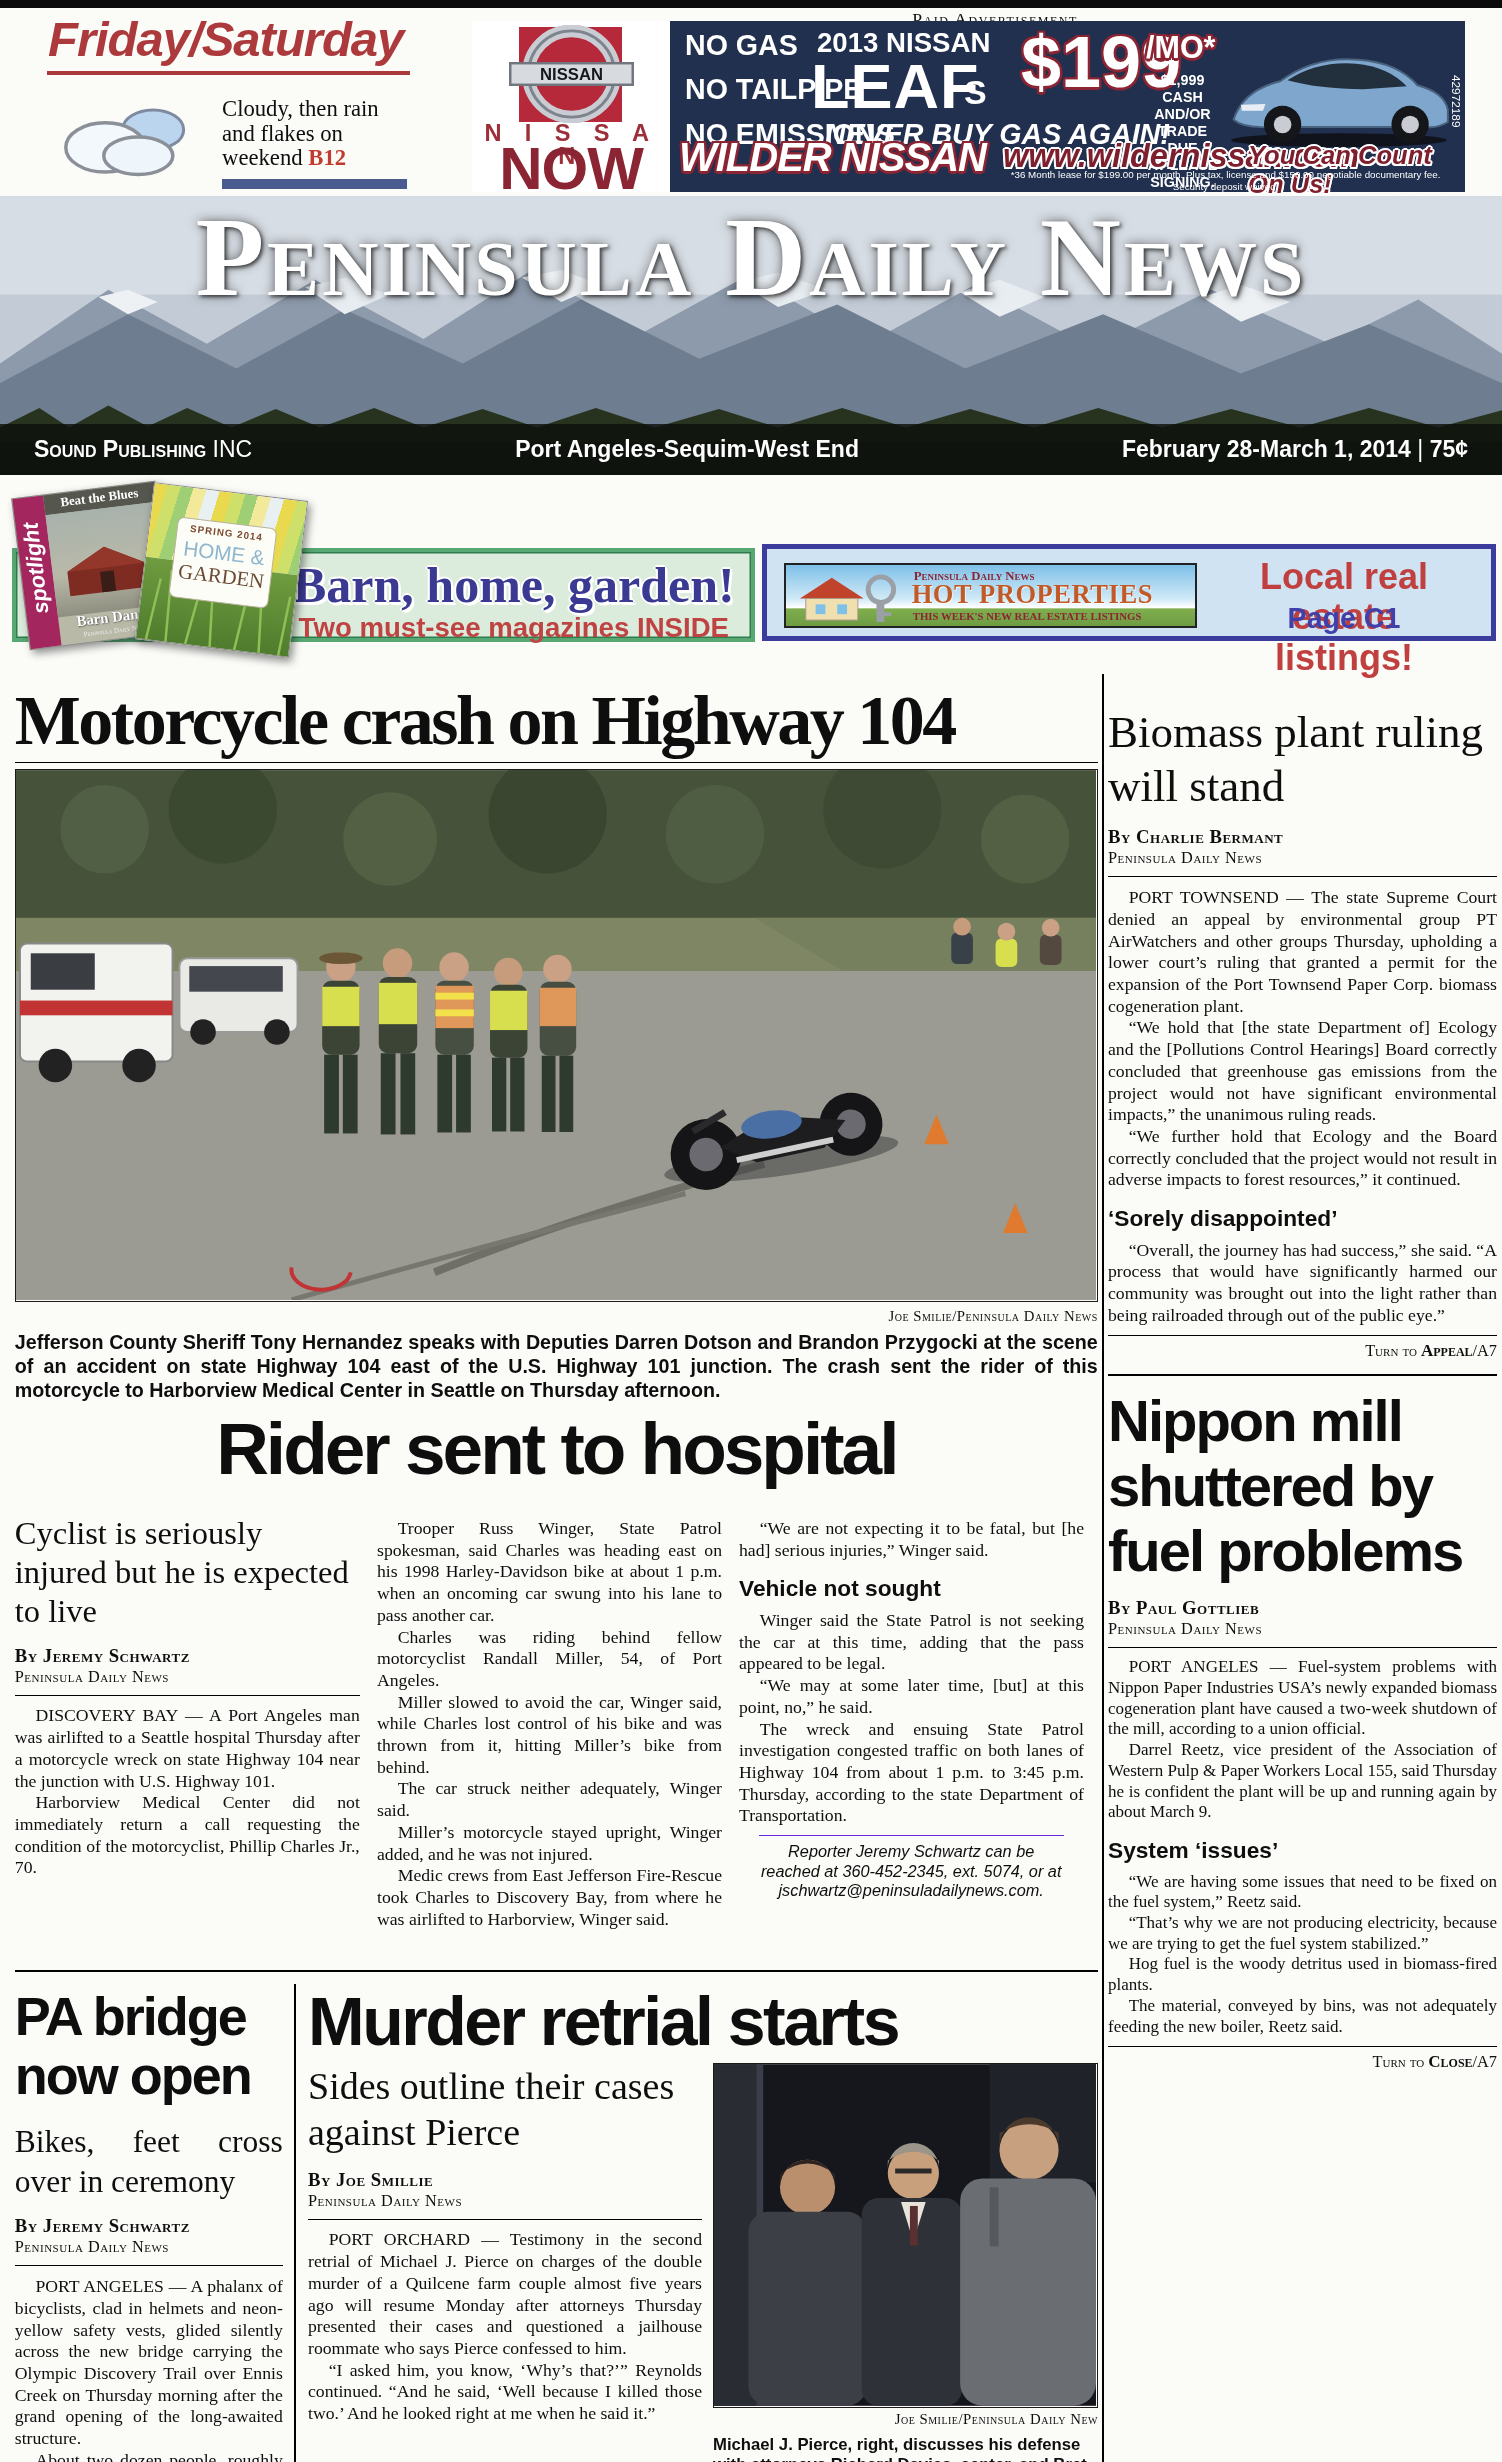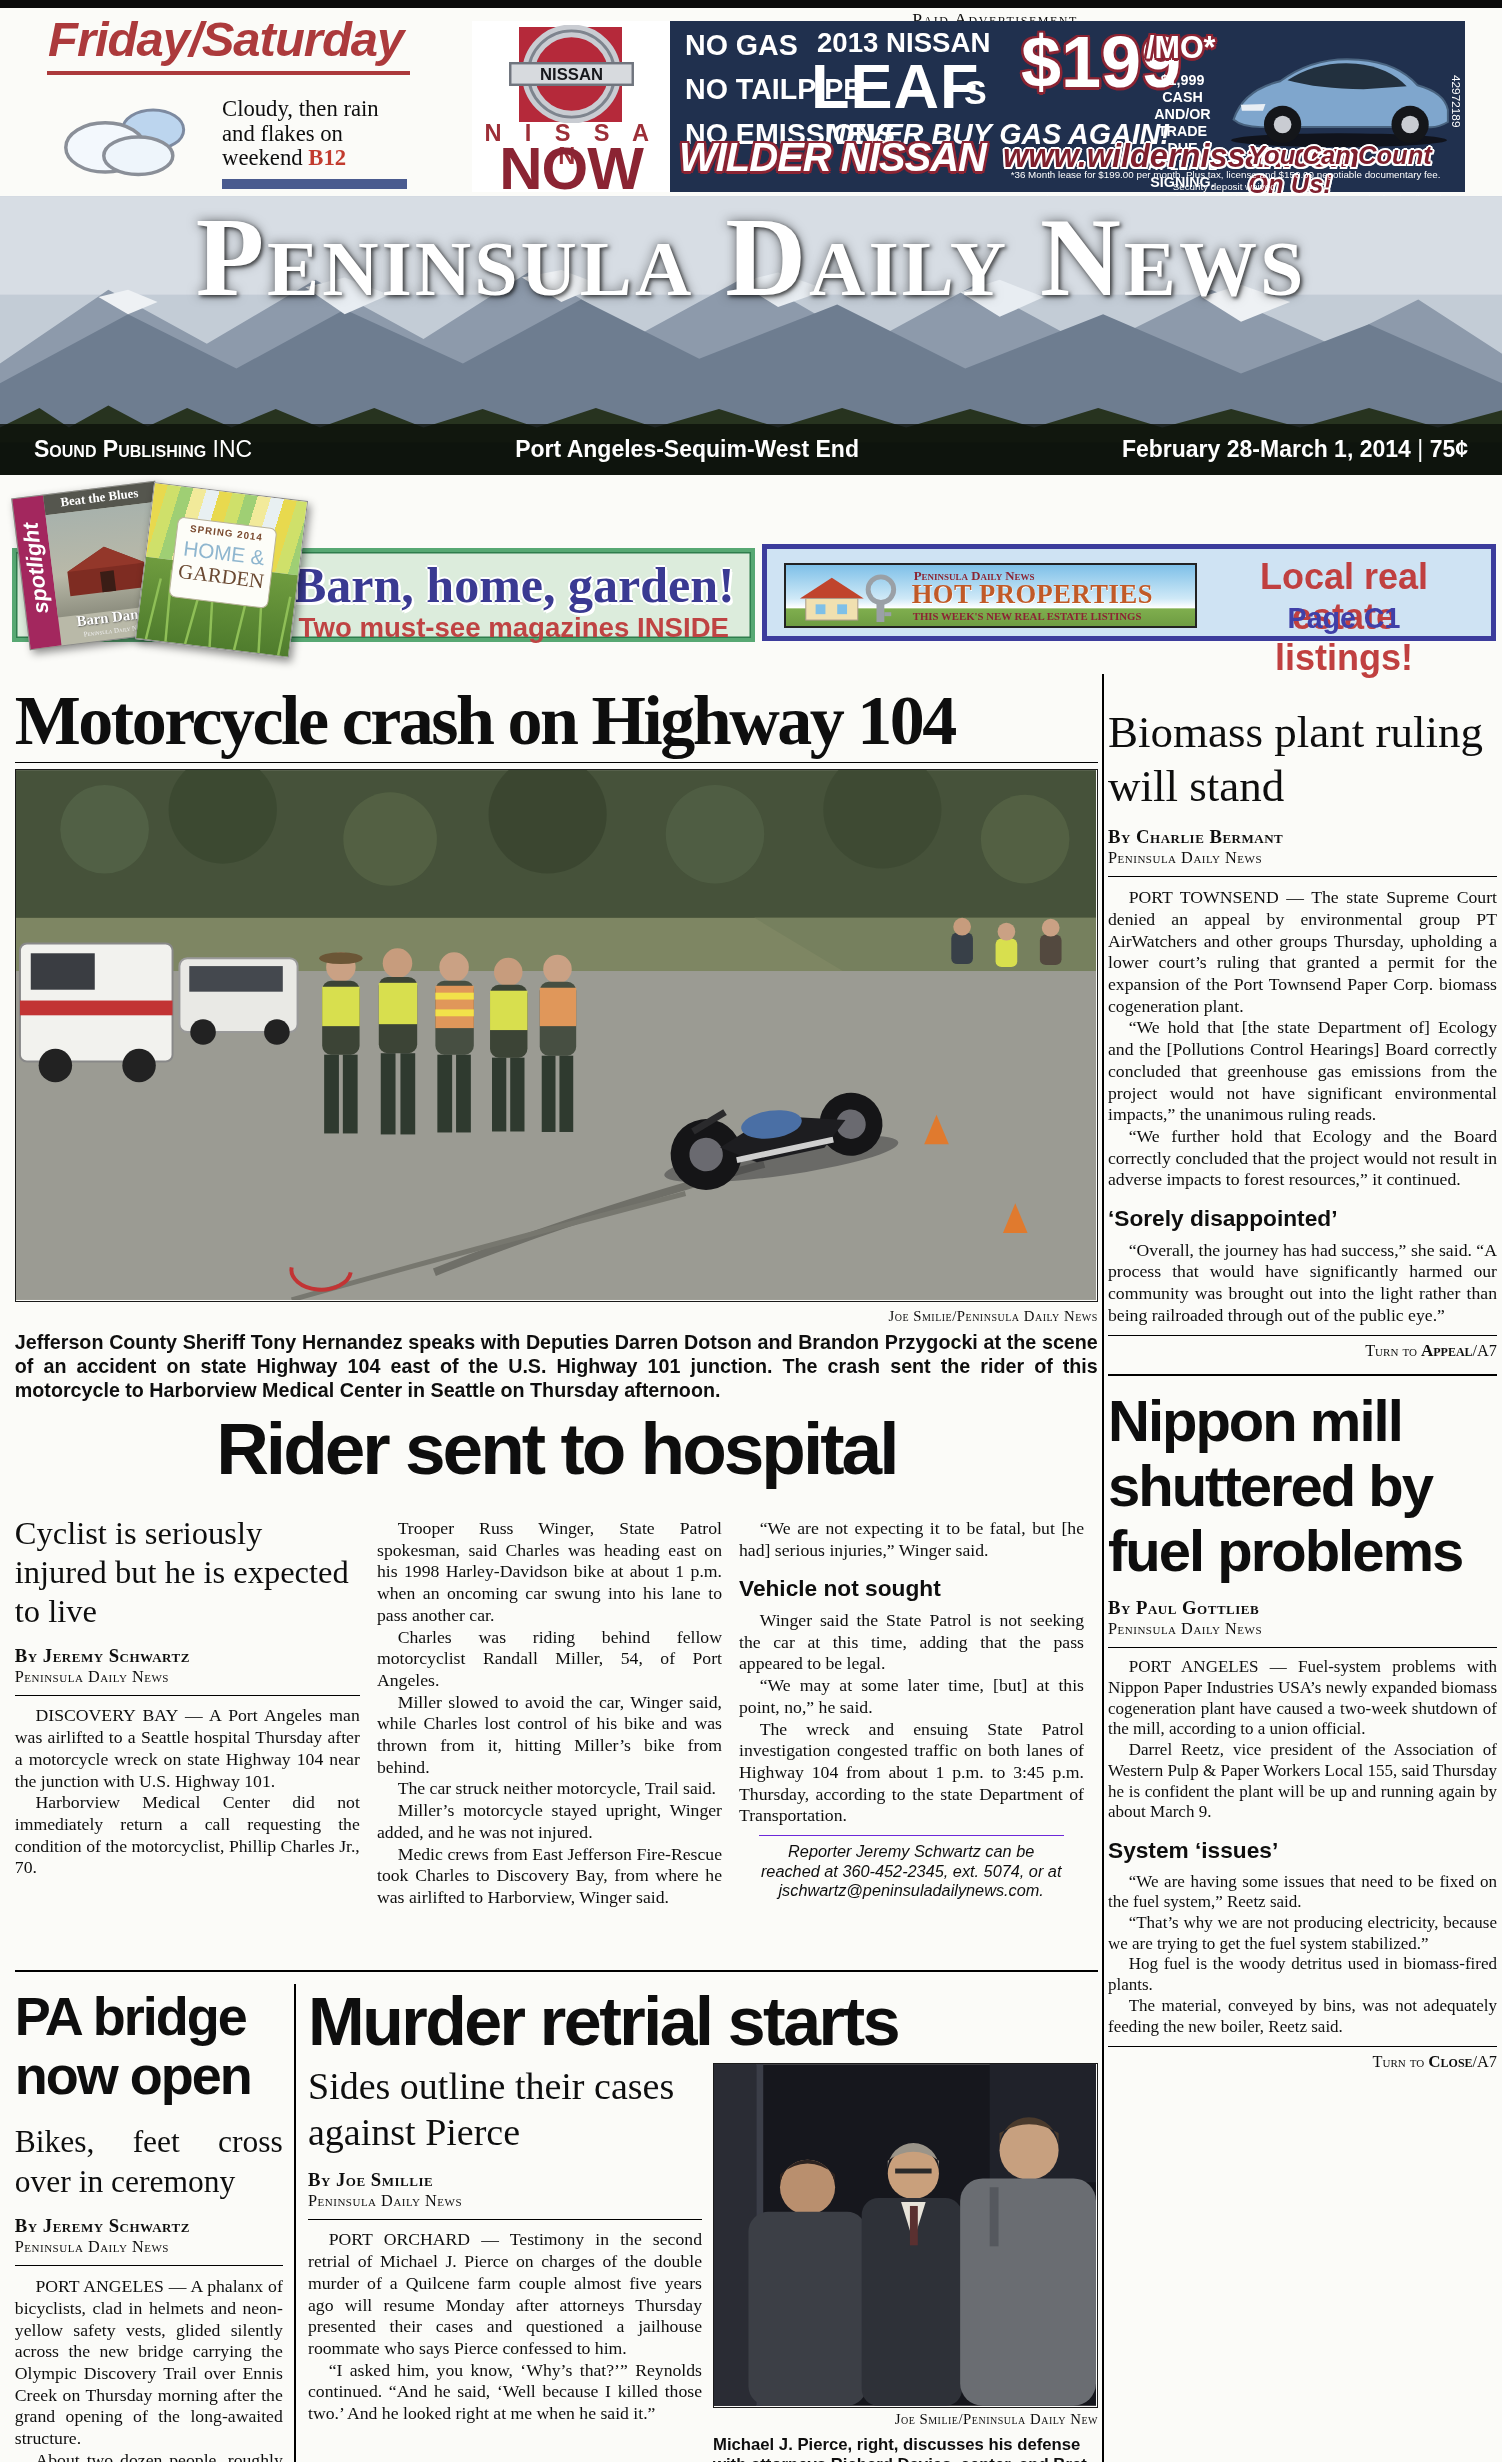--- a/index.html
+++ b/index.html
@@ -363,21 +363,21 @@
     <div class="body-text jst">
       <p>DISCOVERY BAY — A Port Angeles man was airlifted to a Seattle hospital Thursday after a motorcycle wreck on state Highway 104 near the junction with U.S. Highway 101.</p>
       <p>Harborview Medical Center did not immediately return a call requesting the condition of the motorcyclist, Phillip Charles Jr., 70.</p>
     </div>
   </div>
 
   <div class="abs body-text jst" style="left:377px;top:1518px;width:345px;">
     <p>Trooper Russ Winger, State Patrol spokesman, said Charles was heading east on his 1998 Harley-Davidson bike at about 1 p.m. when an oncoming car swung into his lane to pass another car.</p>
     <p>Charles was riding behind fellow motorcyclist Randall Miller, 54, of Port Angeles.</p>
     <p>Miller slowed to avoid the car, Winger said, while Charles lost control of his bike and was thrown from it, hitting Miller’s bike from behind.</p>
-    <p>The car struck neither motorcycle, Trail said.</p>
+    <p>The car struck neither adequately, Winger said.</p>
     <p>Miller’s motorcycle stayed upright, Winger added, and he was not injured.</p>
     <p>Medic crews from East Jefferson Fire-Rescue took Charles to Discovery Bay, from where he was airlifted to Harborview, Winger said.</p>
   </div>
 
   <div class="abs" style="left:739px;top:1518px;width:345px;">
     <div class="body-text jst">
         <p>“We are not expecting it to be fatal, but [he had] serious injuries,” Winger said.</p>
       </div>
     <div class="subh">Vehicle not sought</div>
     <div class="body-text jst">

